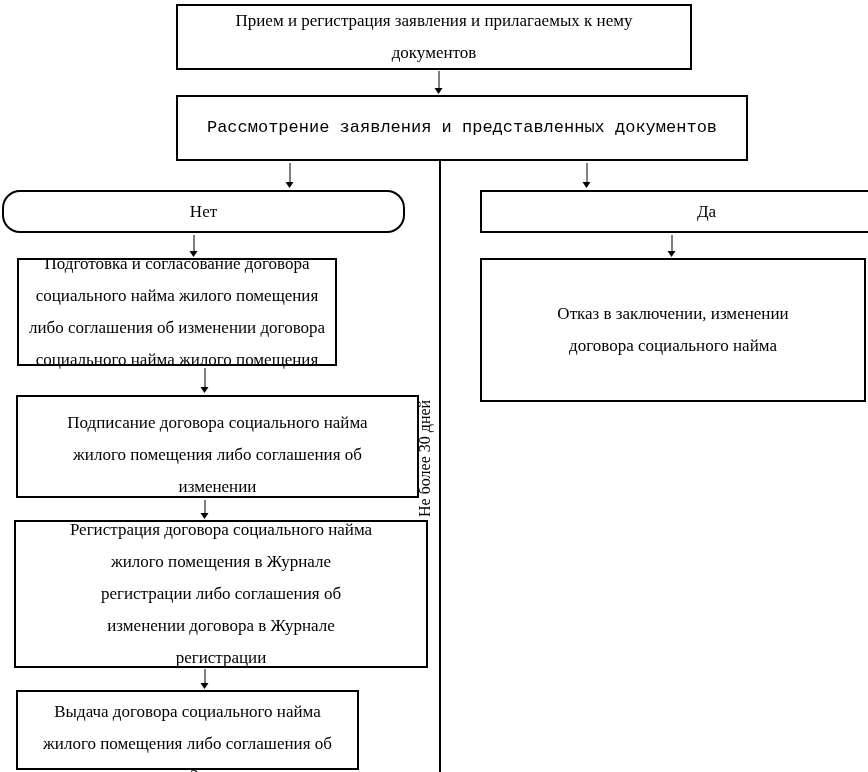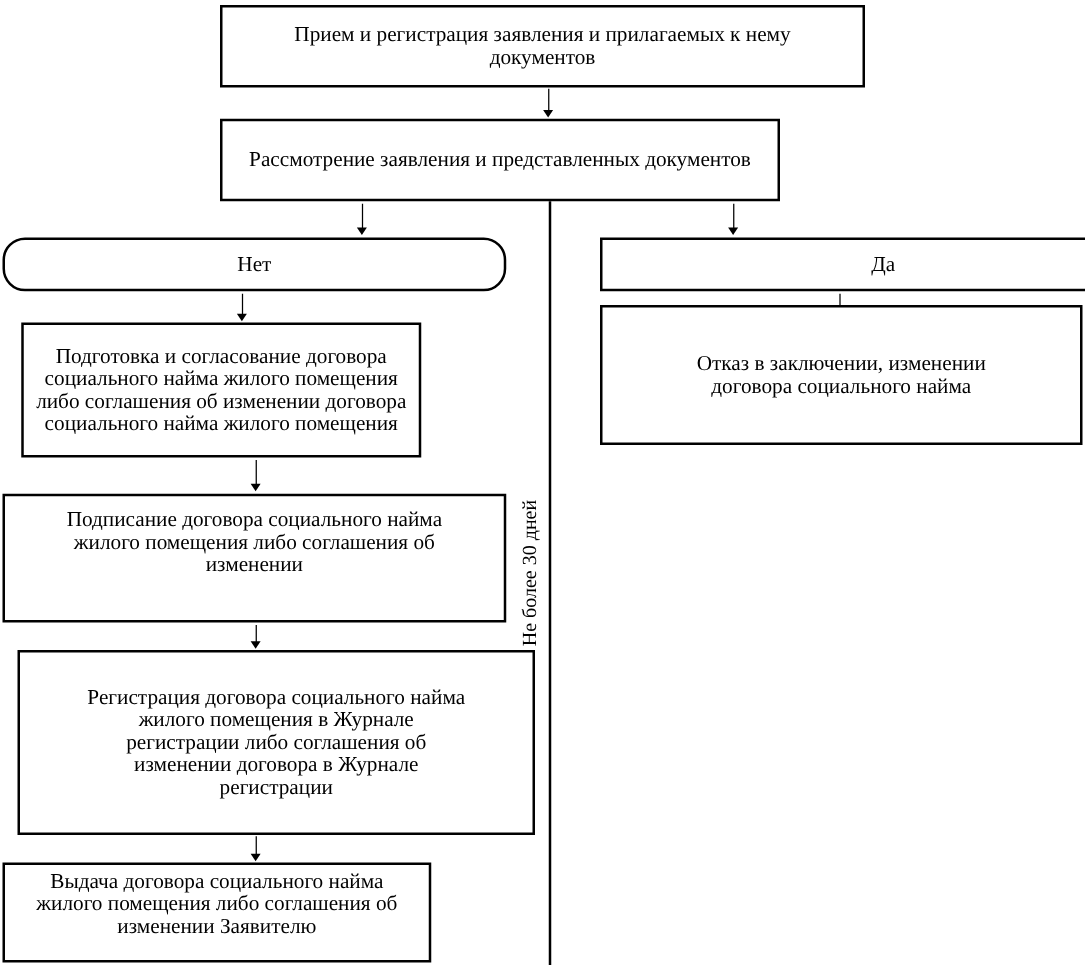--- a/index.html
+++ b/index.html
@@ -19,24 +19,24 @@
     position: absolute;
     border: 2px solid #000000;
     background: #ffffff;
     box-sizing: border-box;
     display: flex;
     align-items: center;
     justify-content: center;
     text-align: center;
     white-space: pre-line;
     font-size: 17px;
-    line-height: 18px;
+    line-height: 32px;
     padding: 6px 8px;
   }
-  .box.top-align { align-items: flex-start; }
+  .box.top-align { align-items: flex-start; margin-left: 14px; }
   .arrow {
     position: absolute;
     width: 9px;
     transform: translateX(-50%);
   }
   .arrow::before {
     content: "";
     position: absolute;
     left: 4px; top: 0; bottom: 5px;
     width: 1px;
@@ -70,40 +70,40 @@
 </head>
 <body>
 
 <div id="canvas">
 
   <div class="box" style="left:176px; top:4px; width:516px; height:66px;">Прием и регистрация заявления и прилагаемых к нему
 документов</div>
 
   <div class="arrow" style="left:439px; top:71px; height:23px;"></div>
 
-  <div class="box" style="left:176px; top:95px; width:448px; height:66px;">Рассмотрение заявления и представленных документов</div>
+  <div class="box" style="left:176px; top:95px; width:572px; height:66px;font-family:Liberation Mono, monospace;">Рассмотрение заявления и представленных документов</div>
 
   <div class="arrow" style="left:290px; top:163px; height:25px;"></div>
   <div class="arrow" style="left:587px; top:163px; height:25px;"></div>
 
   <div class="vline" style="left:439px; top:161px; height:611px;"></div>
   <div class="vnote" style="left:412px; top:390px; width:26px; height:136px;">Не более 30 дней</div>
 
   <div class="box" style="left:2px; top:190px; width:403px; height:43px;border-radius:18px;">Нет</div>
   <div class="box" style="left:480px; top:190px; width:453px; height:43px;">Да</div>
 
   <div class="arrow" style="left:194px; top:235px; height:22px;"></div>
   <div class="arrow" style="left:672px; top:235px; height:22px;"></div>
 
   <div class="box" style="left:17px; top:258px; width:320px; height:108px;">Подготовка и согласование договора
 социального найма жилого помещения
 либо соглашения об изменении договора
 социального найма жилого помещения</div>
 
-  <div class="box" style="left:480px; top:244px; width:386px; height:112px;">Отказ в заключении, изменении
+  <div class="box" style="left:480px; top:258px; width:386px; height:144px;">Отказ в заключении, изменении
 договора социального найма</div>
 
   <div class="arrow" style="left:205px; top:368px; height:25px;"></div>
 
   <div class="box top-align" style="left:2px; top:395px; width:403px; height:103px; padding-top:10px;">Подписание договора социального найма
 жилого помещения либо соглашения об
 изменении</div>
 
   <div class="arrow" style="left:205px; top:500px; height:19px;"></div>
 

